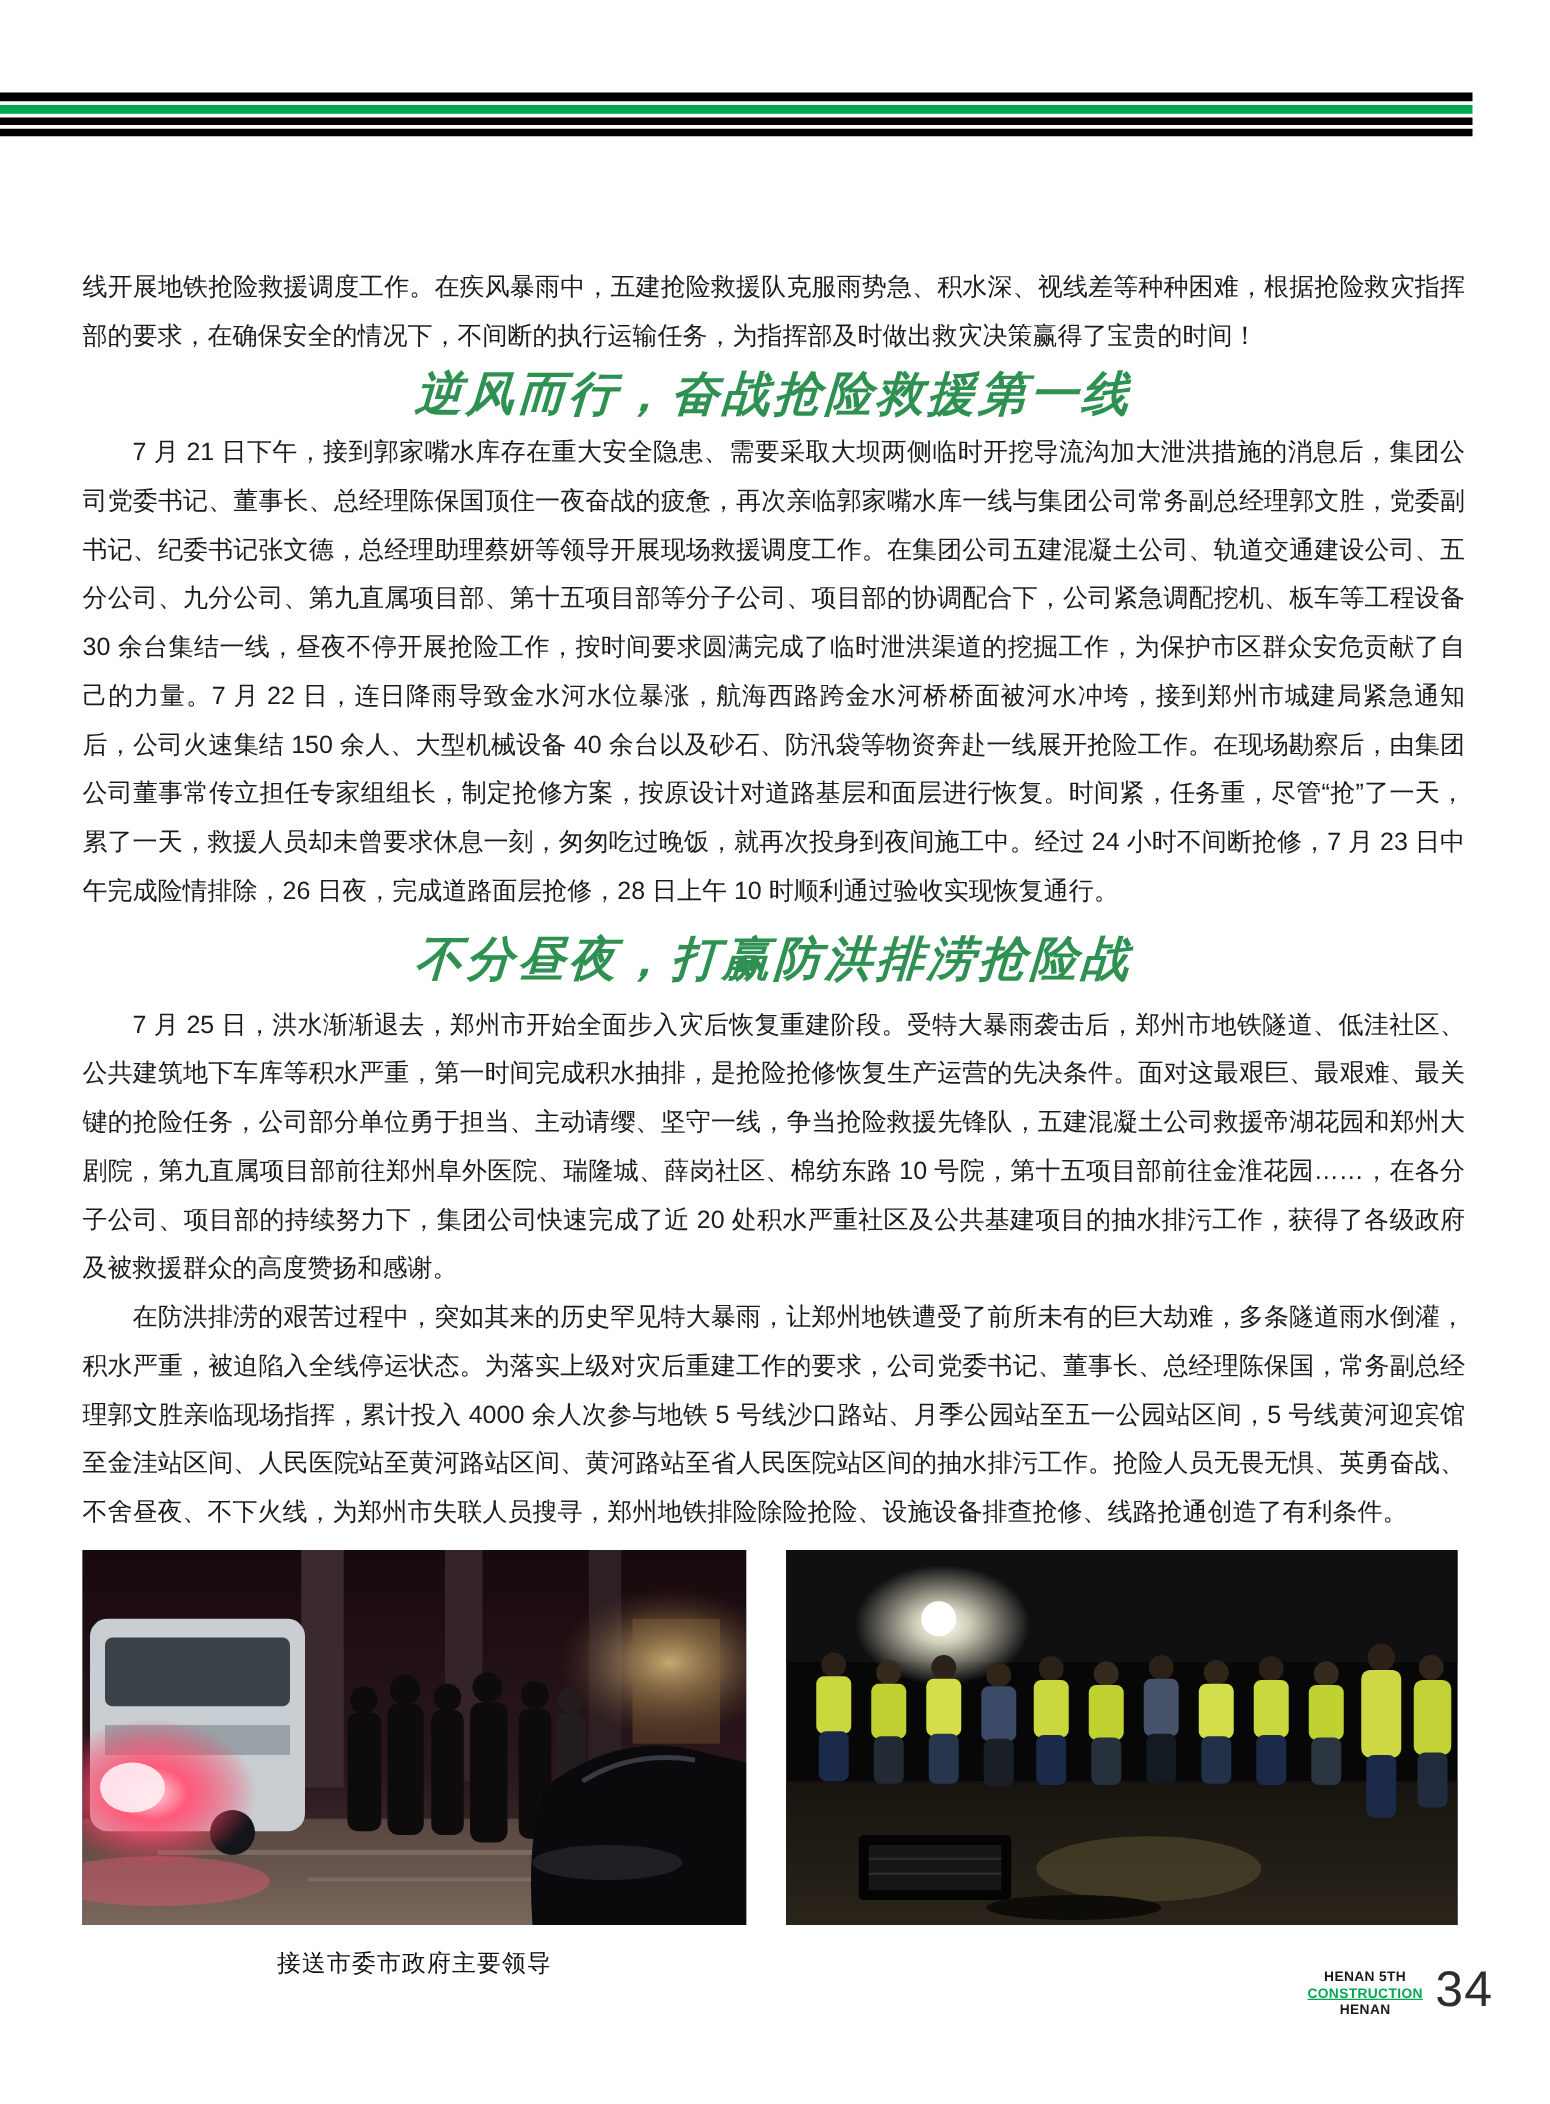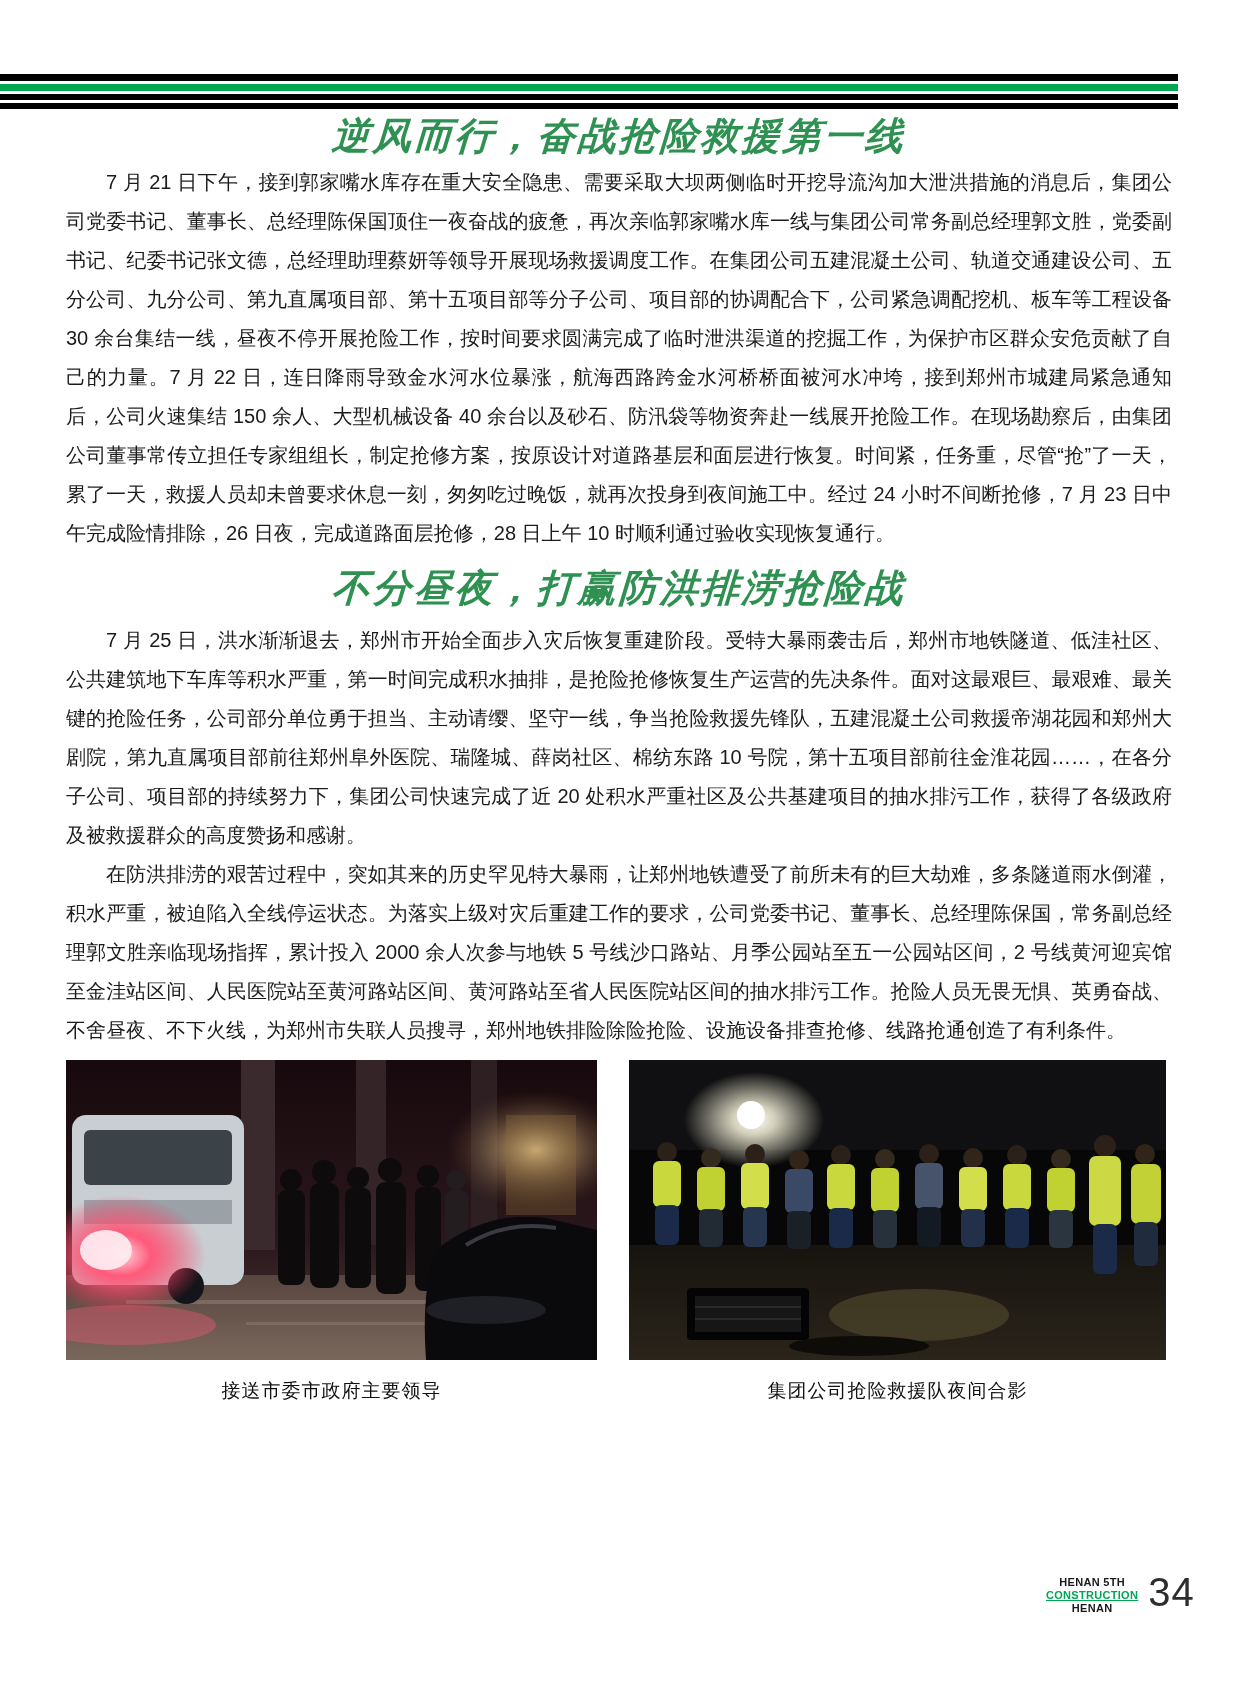--- a/index.html
+++ b/index.html
@@ -78,30 +78,31 @@
 
   <div class="stripes">
     <div class="bar b1"></div>
     <div class="bar b2" style="background:#00A651;"></div>
     <div class="bar b3"></div>
     <div class="bar b4"></div>
   </div>
 
   <div class="content">
 
+    <p class="body first">线开展地铁抢险救援调度工作。在疾风暴雨中，五建抢险救援队克服雨势急、积水深、视线差等种种困难，根据抢险救灾指挥部的要求，在确保安全的情况下，不间断的执行运输任务，为指挥部及时做出救灾决策赢得了宝贵的时间！</p>
 
     <h2 class="script h2a" style="color:#2E9151;">逆风而行，奋战抢险救援第一线</h2>
 
     <p class="body indent">7 月 21 日下午，接到郭家嘴水库存在重大安全隐患、需要采取大坝两侧临时开挖导流沟加大泄洪措施的消息后，集团公司党委书记、董事长、总经理陈保国顶住一夜奋战的疲惫，再次亲临郭家嘴水库一线与集团公司常务副总经理郭文胜，党委副书记、纪委书记张文德，总经理助理蔡妍等领导开展现场救援调度工作。在集团公司五建混凝土公司、轨道交通建设公司、五分公司、九分公司、第九直属项目部、第十五项目部等分子公司、项目部的协调配合下，公司紧急调配挖机、板车等工程设备 30 余台集结一线，昼夜不停开展抢险工作，按时间要求圆满完成了临时泄洪渠道的挖掘工作，为保护市区群众安危贡献了自己的力量。7 月 22 日，连日降雨导致金水河水位暴涨，航海西路跨金水河桥桥面被河水冲垮，接到郑州市城建局紧急通知后，公司火速集结 150 余人、大型机械设备 40 余台以及砂石、防汛袋等物资奔赴一线展开抢险工作。在现场勘察后，由集团公司董事常传立担任专家组组长，制定抢修方案，按原设计对道路基层和面层进行恢复。时间紧，任务重，尽管“抢”了一天，累了一天，救援人员却未曾要求休息一刻，匆匆吃过晚饭，就再次投身到夜间施工中。经过 24 小时不间断抢修，7 月 23 日中午完成险情排除，26 日夜，完成道路面层抢修，28 日上午 10 时顺利通过验收实现恢复通行。</p>
 
     <h2 class="script h2b" style="color:#2E9151;">不分昼夜，打赢防洪排涝抢险战</h2>
 
     <p class="body indent">7 月 25 日，洪水渐渐退去，郑州市开始全面步入灾后恢复重建阶段。受特大暴雨袭击后，郑州市地铁隧道、低洼社区、公共建筑地下车库等积水严重，第一时间完成积水抽排，是抢险抢修恢复生产运营的先决条件。面对这最艰巨、最艰难、最关键的抢险任务，公司部分单位勇于担当、主动请缨、坚守一线，争当抢险救援先锋队，五建混凝土公司救援帝湖花园和郑州大剧院，第九直属项目部前往郑州阜外医院、瑞隆城、薛岗社区、棉纺东路 10 号院，第十五项目部前往金淮花园……，在各分子公司、项目部的持续努力下，集团公司快速完成了近 20 处积水严重社区及公共基建项目的抽水排污工作，获得了各级政府及被救援群众的高度赞扬和感谢。</p>
 
-    <p class="body indent">在防洪排涝的艰苦过程中，突如其来的历史罕见特大暴雨，让郑州地铁遭受了前所未有的巨大劫难，多条隧道雨水倒灌，积水严重，被迫陷入全线停运状态。为落实上级对灾后重建工作的要求，公司党委书记、董事长、总经理陈保国，常务副总经理郭文胜亲临现场指挥，累计投入 2000 余人次参与地铁 5 号线沙口路站、月季公园站至五一公园站区间，2 号线黄河迎宾馆至金洼站区间、人民医院站至黄河路站区间、黄河路站至省人民医院站区间的抽水排污工作。抢险人员无畏无惧、英勇奋战、不舍昼夜、不下火线，为郑州市失联人员搜寻，郑州地铁排险除险抢险、设施设备排查抢修、线路抢通创造了有利条件。</p>
+    <p class="body indent">在防洪排涝的艰苦过程中，突如其来的历史罕见特大暴雨，让郑州地铁遭受了前所未有的巨大劫难，多条隧道雨水倒灌，积水严重，被迫陷入全线停运状态。为落实上级对灾后重建工作的要求，公司党委书记、董事长、总经理陈保国，常务副总经理郭文胜亲临现场指挥，累计投入 4000 余人次参与地铁 5 号线沙口路站、月季公园站至五一公园站区间，5 号线黄河迎宾馆至金洼站区间、人民医院站至黄河路站区间、黄河路站至省人民医院站区间的抽水排污工作。抢险人员无畏无惧、英勇奋战、不舍昼夜、不下火线，为郑州市失联人员搜寻，郑州地铁排险除险抢险、设施设备排查抢修、线路抢通创造了有利条件。</p>
 
     <div class="photos">
 
       <figure>
         <svg class="photo left" viewBox="0 0 531 300" preserveAspectRatio="none">
           <defs>
             <linearGradient id="gL" x1="0" y1="0" x2="0" y2="1">
               <stop offset="0" stop-color="#17090d"></stop>
               <stop offset="0.6" stop-color="#2a171c"></stop>
               <stop offset="1" stop-color="#4a3b38"></stop>
@@ -250,21 +251,20 @@
                 <rect x="7" y="158" width="24" height="44" rx="6" fill="#202c3d"></rect>
             </g>
           </g>
 
           <rect x="58" y="228" width="122" height="52" rx="4" fill="#040404"></rect>
           <rect x="66" y="236" width="106" height="36" fill="#161616"></rect>
           <rect x="66" y="246" width="106" height="2" fill="#2a2a2a"></rect>
           <rect x="66" y="258" width="106" height="2" fill="#2a2a2a"></rect>
           <ellipse cx="230" cy="286" rx="70" ry="10" fill="#0d0c09"></ellipse>
         </svg>
-        <figcaption>集团公司抢险救援队夜间合影</figcaption>
       </figure>
 
     </div>
   </div>
 
   <div class="footer">
     <div class="brand">
       <span>HENAN 5TH</span>
       <span class="green" style="color:#00A651;">CONSTRUCTION</span>
       <span>HENAN</span>

